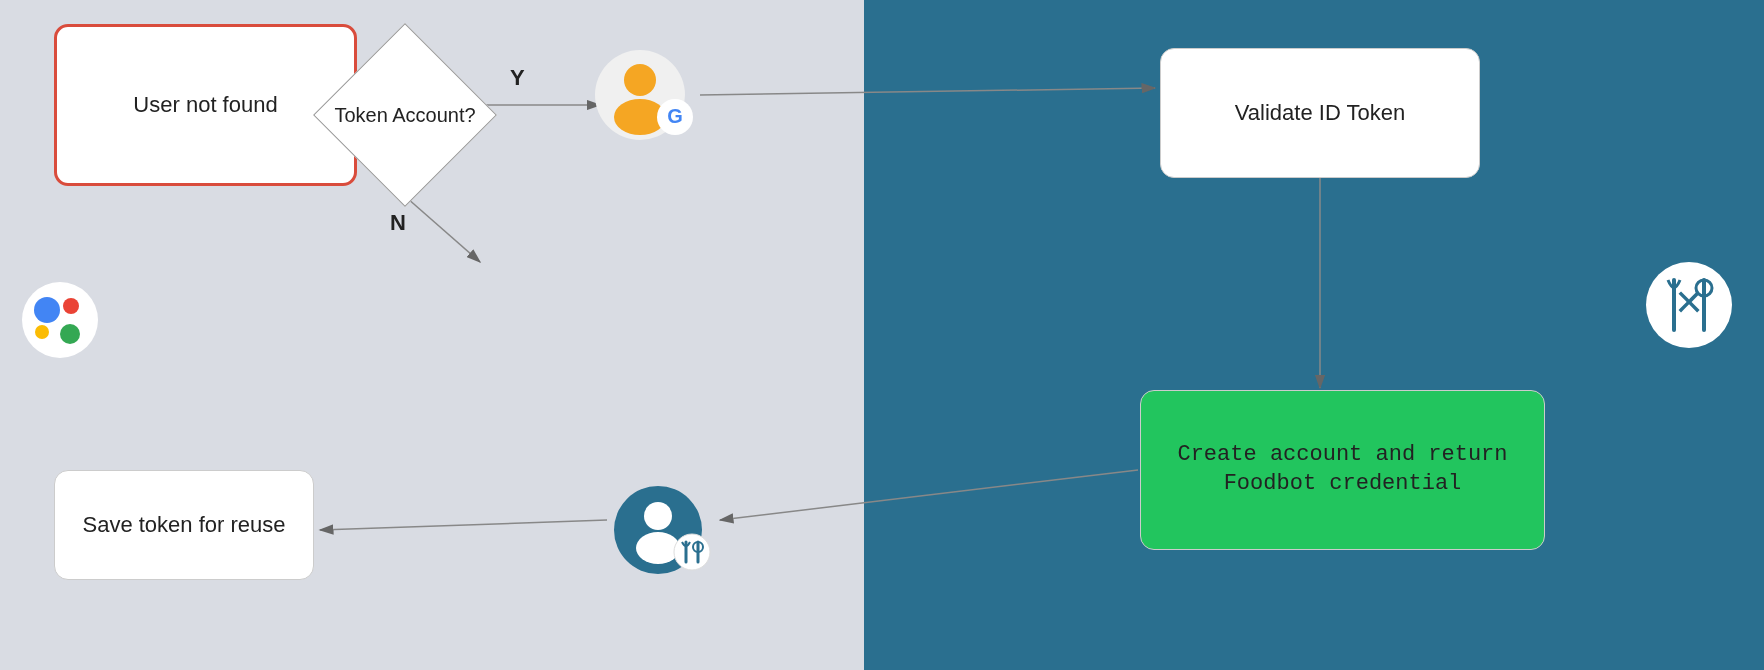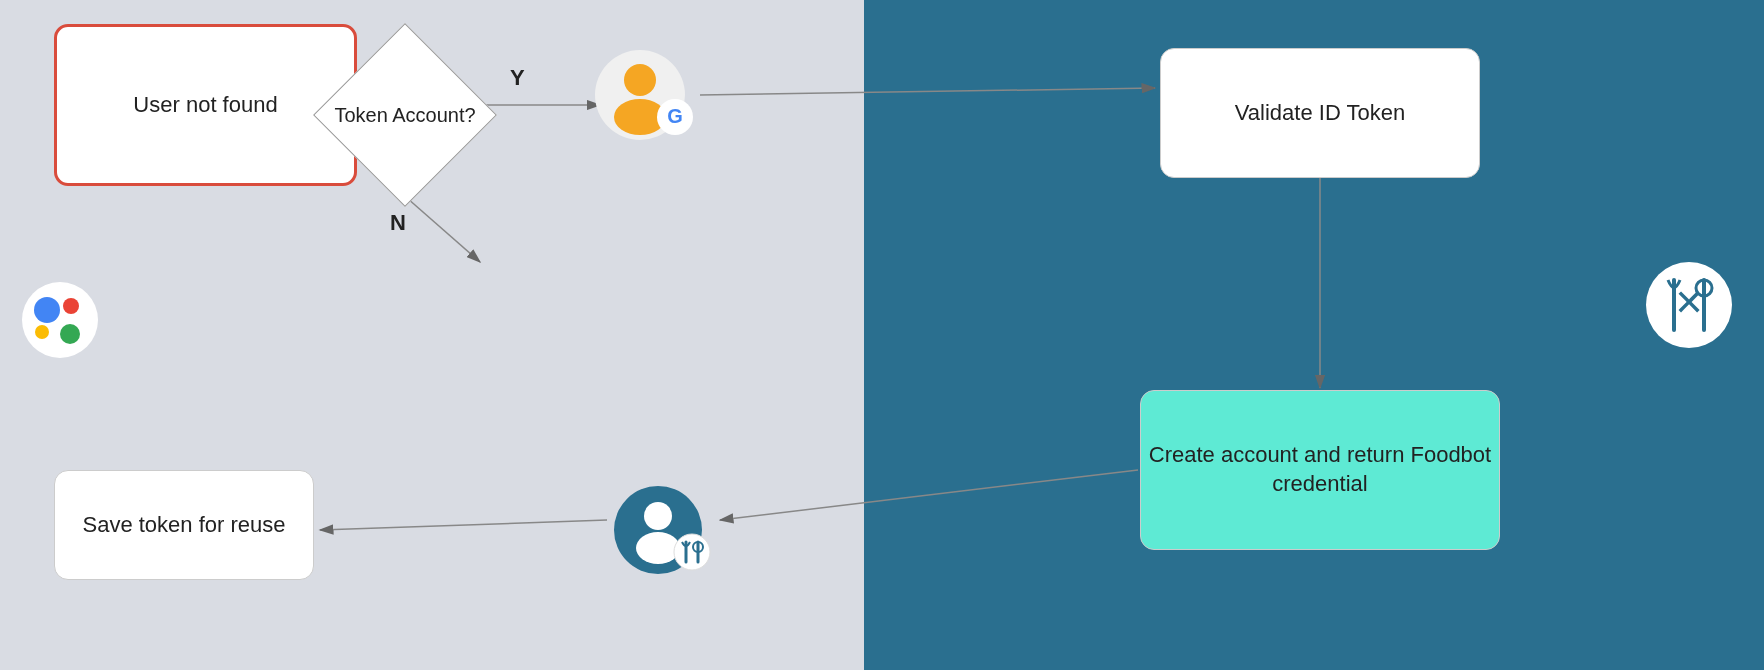--- a/index.html
+++ b/index.html
@@ -72,24 +72,25 @@
       left: 1160px; top: 24px;
       width: 320px; height: 130px;
       background: white;
       border: 1.5px solid #ccc;
       border-radius: 14px;
       margin-top: 24px;
     }
 
     .box-create-account {
       left: 1140px; top: 390px;
-      width: 360px; height: 160px;
-      background: #5eead4;
+      width: 405px; height: 160px;
+      background: #22c55e;
       border: 1.5px solid #ccc;
       border-radius: 14px;
+      font-family: Liberation Mono, monospace;
     }
 
     
     .diamond-container {
       position: absolute;
       left: 320px; top: 30px;
       width: 170px; height: 170px;
       display: flex;
       align-items: center;
       justify-content: center;

